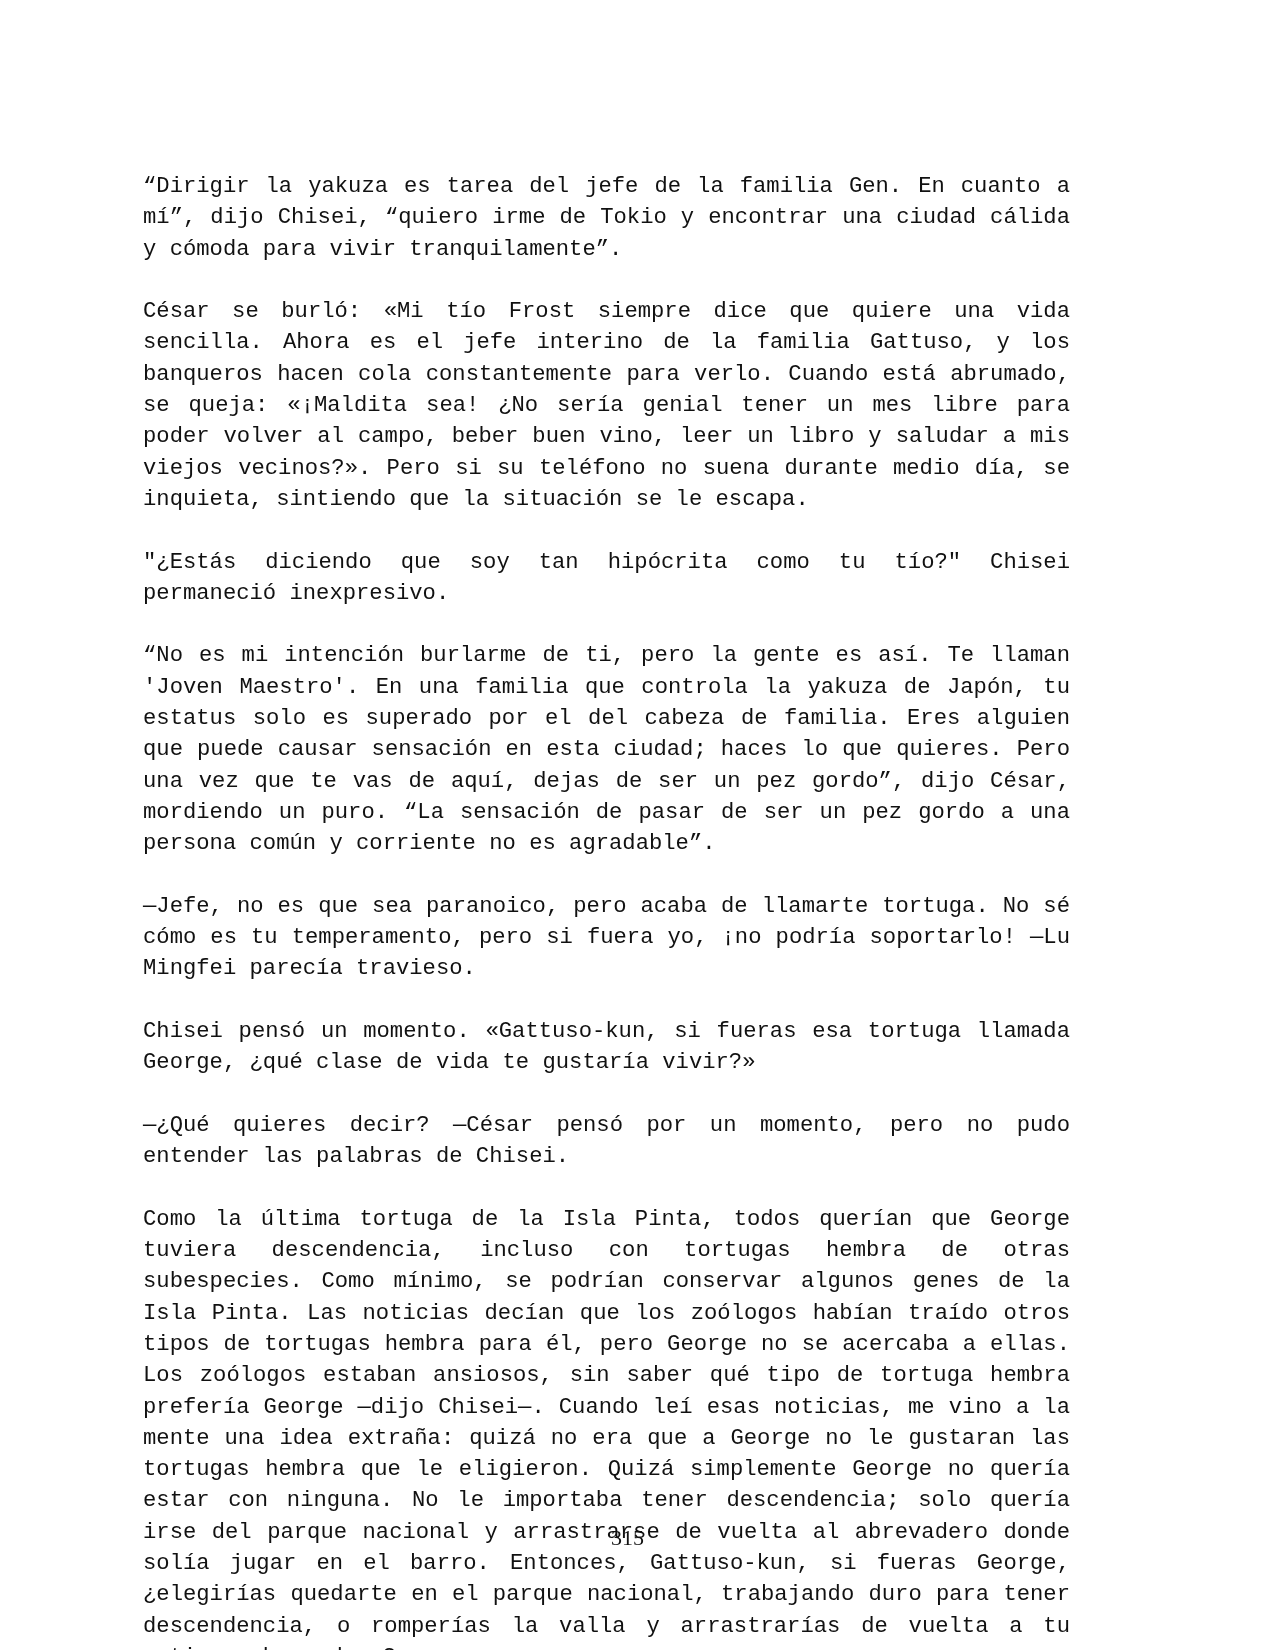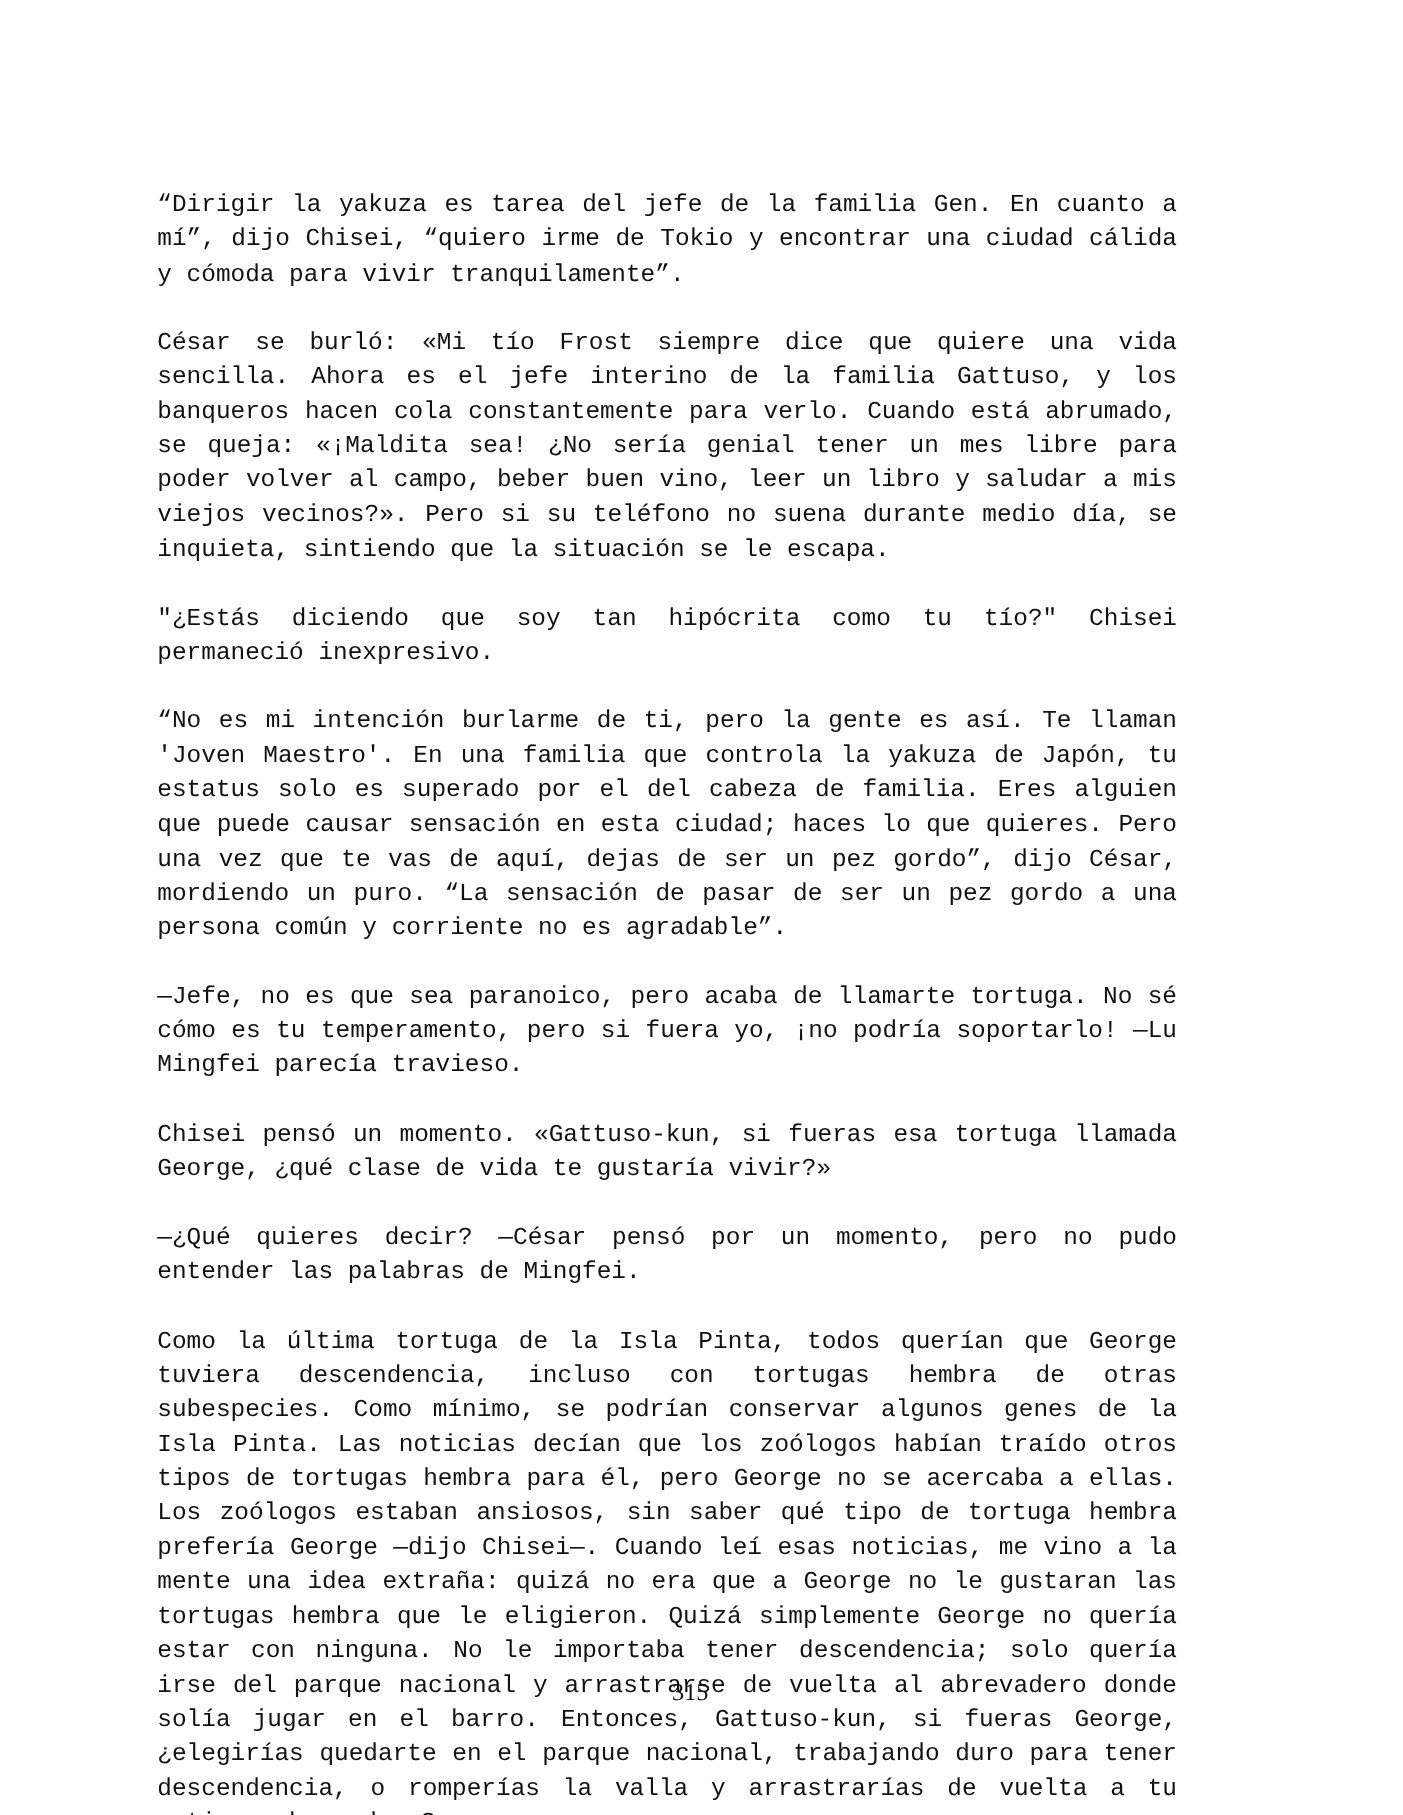--- a/index.html
+++ b/index.html
@@ -44,17 +44,17 @@
 </head>
 <body>
 
 <div class="page">
   <p class="para">“Dirigir la yakuza es tarea del jefe de la familia Gen. En cuanto a mí”, dijo Chisei, “quiero irme de Tokio y encontrar una ciudad cálida y cómoda para vivir tranquilamente”.</p>
   <p class="para">César se burló: «Mi tío Frost siempre dice que quiere una vida sencilla. Ahora es el jefe interino de la familia Gattuso, y los banqueros hacen cola constantemente para verlo. Cuando está abrumado, se queja: «¡Maldita sea! ¿No sería genial tener un mes libre para poder volver al campo, beber buen vino, leer un libro y saludar a mis viejos vecinos?». Pero si su teléfono no suena durante medio día, se inquieta, sintiendo que la situación se le escapa.</p>
   <p class="para">"¿Estás diciendo que soy tan hipócrita como tu tío?" Chisei permaneció inexpresivo.</p>
   <p class="para">“No es mi intención burlarme de ti, pero la gente es así. Te llaman 'Joven Maestro'. En una familia que controla la yakuza de Japón, tu estatus solo es superado por el del cabeza de familia. Eres alguien que puede causar sensación en esta ciudad; haces lo que quieres. Pero una vez que te vas de aquí, dejas de ser un pez gordo”, dijo César, mordiendo un puro. “La sensación de pasar de ser un pez gordo a una persona común y corriente no es agradable”.</p>
   <p class="para">—Jefe, no es que sea paranoico, pero acaba de llamarte tortuga. No sé cómo es tu temperamento, pero si fuera yo, ¡no podría soportarlo! —Lu Mingfei parecía travieso.</p>
   <p class="para">Chisei pensó un momento. «Gattuso-kun, si fueras esa tortuga llamada George, ¿qué clase de vida te gustaría vivir?»</p>
-  <p class="para">—¿Qué quieres decir? —César pensó por un momento, pero no pudo entender las palabras de Mingfei.</p>
+  <p class="para">—¿Qué quieres decir? —César pensó por un momento, pero no pudo entender las palabras de Chisei.</p>
   <p class="para">Como la última tortuga de la Isla Pinta, todos querían que George tuviera descendencia, incluso con tortugas hembra de otras subespecies. Como mínimo, se podrían conservar algunos genes de la Isla Pinta. Las noticias decían que los zoólogos habían traído otros tipos de tortugas hembra para él, pero George no se acercaba a ellas. Los zoólogos estaban ansiosos, sin saber qué tipo de tortuga hembra prefería George —dijo Chisei—. Cuando leí esas noticias, me vino a la mente una idea extraña: quizá no era que a George no le gustaran las tortugas hembra que le eligieron. Quizá simplemente George no quería estar con ninguna. No le importaba tener descendencia; solo quería irse del parque nacional y arrastrarse de vuelta al abrevadero donde solía jugar en el barro. Entonces, Gattuso-kun, si fueras George, ¿elegirías quedarte en el parque nacional, trabajando duro para tener descendencia, o romperías la valla y arrastrarías de vuelta a tu antiguo abrevadero?</p>
 </div>
 
 <div class="page-number">315</div>
 
 </body></html>

